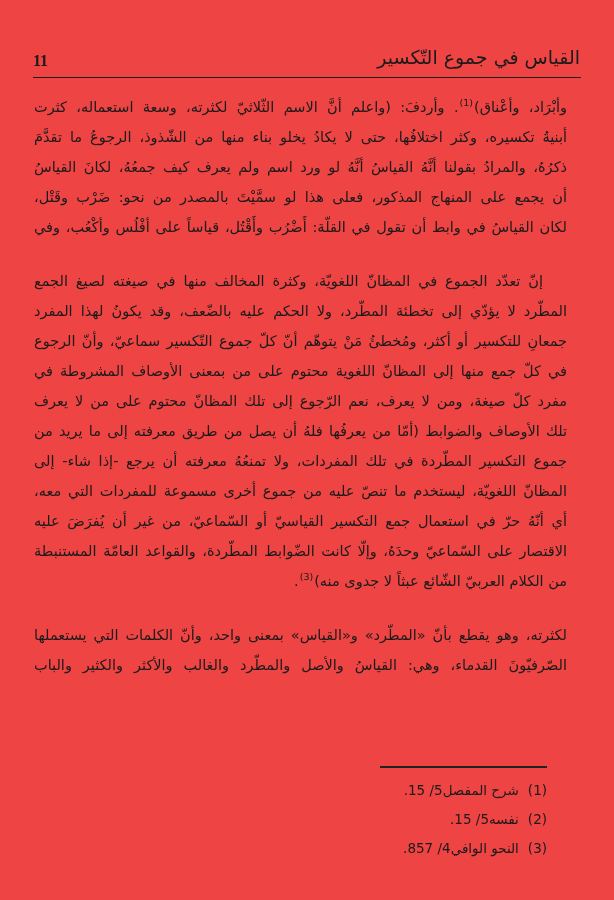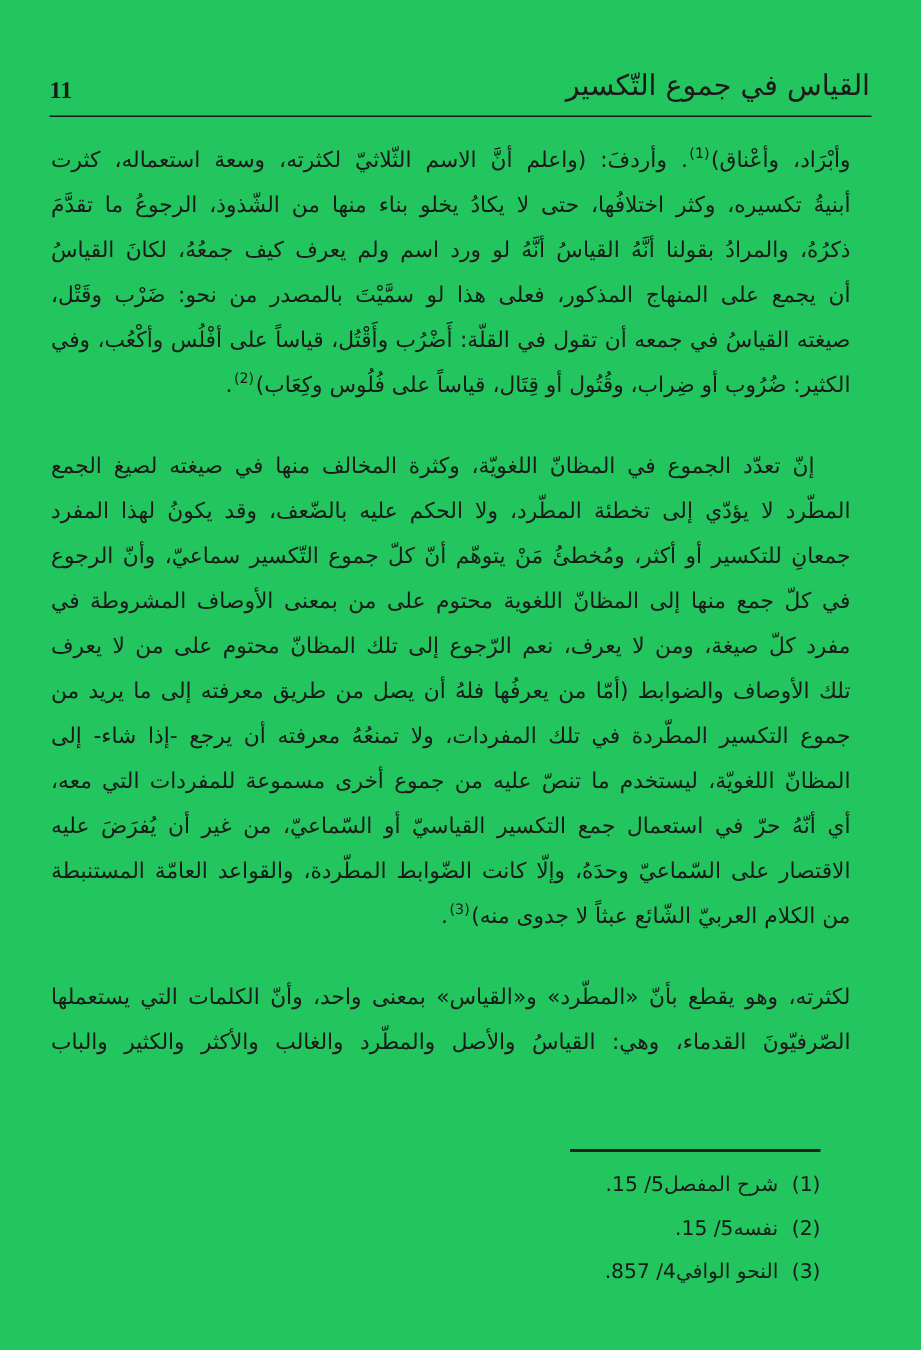--- a/index.html
+++ b/index.html
@@ -6,21 +6,21 @@
   body {
     width: 614px; height: 900px;
     background: #fcfcfa;
     font-family: "DejaVu Sans", sans-serif;
     color: #1a1a1a;
     overflow: hidden;
   }
   .page {
     position: relative;
     width: 614px; height: 900px;
-    background: #22c55e;
+    background: #ef4444;
   }
   
   .header {
     position: absolute;
     top: 44px; left: 33px; right: 34px;
     display: flex;
     justify-content: space-between;
     align-items: flex-end;
   }
   .page-number {
@@ -100,22 +100,21 @@
   </div>
 
   <div class="header-rule"></div>
 
   <div class="body-text" id="body-text">
       <div class="para">
         <div class="line">وأبْرَاد، وأعْناق)<sup class="fnmark">(1)</sup>. وأردفَ: (واعلم أنَّ الاسم الثّلاثيّ لكثرته، وسعة استعماله، كثرت</div>
         <div class="line">أبنيةُ تكسيره، وكثر اختلافُها، حتى لا يكادُ يخلو بناء منها من الشّذوذ، الرجوعُ ما تقدَّمَ</div>
         <div class="line">ذكرُهُ، والمرادُ بقولنا أنَّهُ القياسُ أنَّهُ لو ورد اسم ولم يعرف كيف جمعُهُ، لكانَ القياسُ</div>
         <div class="line">أن يجمع على المنهاج المذكور، فعلى هذا لو سمَّيْتَ بالمصدر من نحو: ضَرْب وقَتْل،</div>
-        <div class="line">صيغته القياسُ في جمعه أن تقول في القلّة: أَضْرُب وأَقْتُل، قياساً على أفْلُس وأكْعُب، وفي</div>
-        <div class="line lastline">الكثير: ضُرُوب أو ضِراب، وقُتُول أو قِتَال، قياساً على فُلُوس وكِعَاب)<sup class="fnmark">(2)</sup>.</div>
+        <div class="line">لكان القياسُ في وابط أن تقول في القلّة: أَضْرُب وأَقْتُل، قياساً على أفْلُس وأكْعُب، وفي</div>
       </div>
       <div class="para">
         <div class="line indent">إنّ تعدّد الجموع في المظانّ اللغويّة، وكثرة المخالف منها في صيغته لصيغ الجمع</div>
         <div class="line">المطّرد لا يؤدّي إلى تخطئة المطّرد، ولا الحكم عليه بالضّعف، وقد يكونُ لهذا المفرد</div>
         <div class="line">جمعانِ للتكسير أو أكثر، ومُخطئُ مَنْ يتوهّم أنّ كلّ جموع التّكسير سماعيّ، وأنّ الرجوع</div>
         <div class="line">في كلّ جمع منها إلى المظانّ اللغوية محتوم على من بمعنى الأوصاف المشروطة في</div>
         <div class="line">مفرد كلّ صيغة، ومن لا يعرف، نعم الرّجوع إلى تلك المظانّ محتوم على من لا يعرف</div>
         <div class="line">تلك الأوصاف والضوابط (أمّا من يعرفُها فلهُ أن يصل من طريق معرفته إلى ما يريد من</div>
         <div class="line">جموع التكسير المطّردة في تلك المفردات، ولا تمنعُهُ معرفته أن يرجع -إذا شاء- إلى</div>
         <div class="line">المظانّ اللغويّة، ليستخدم ما تنصّ عليه من جموع أخرى مسموعة للمفردات التي معه،</div>

